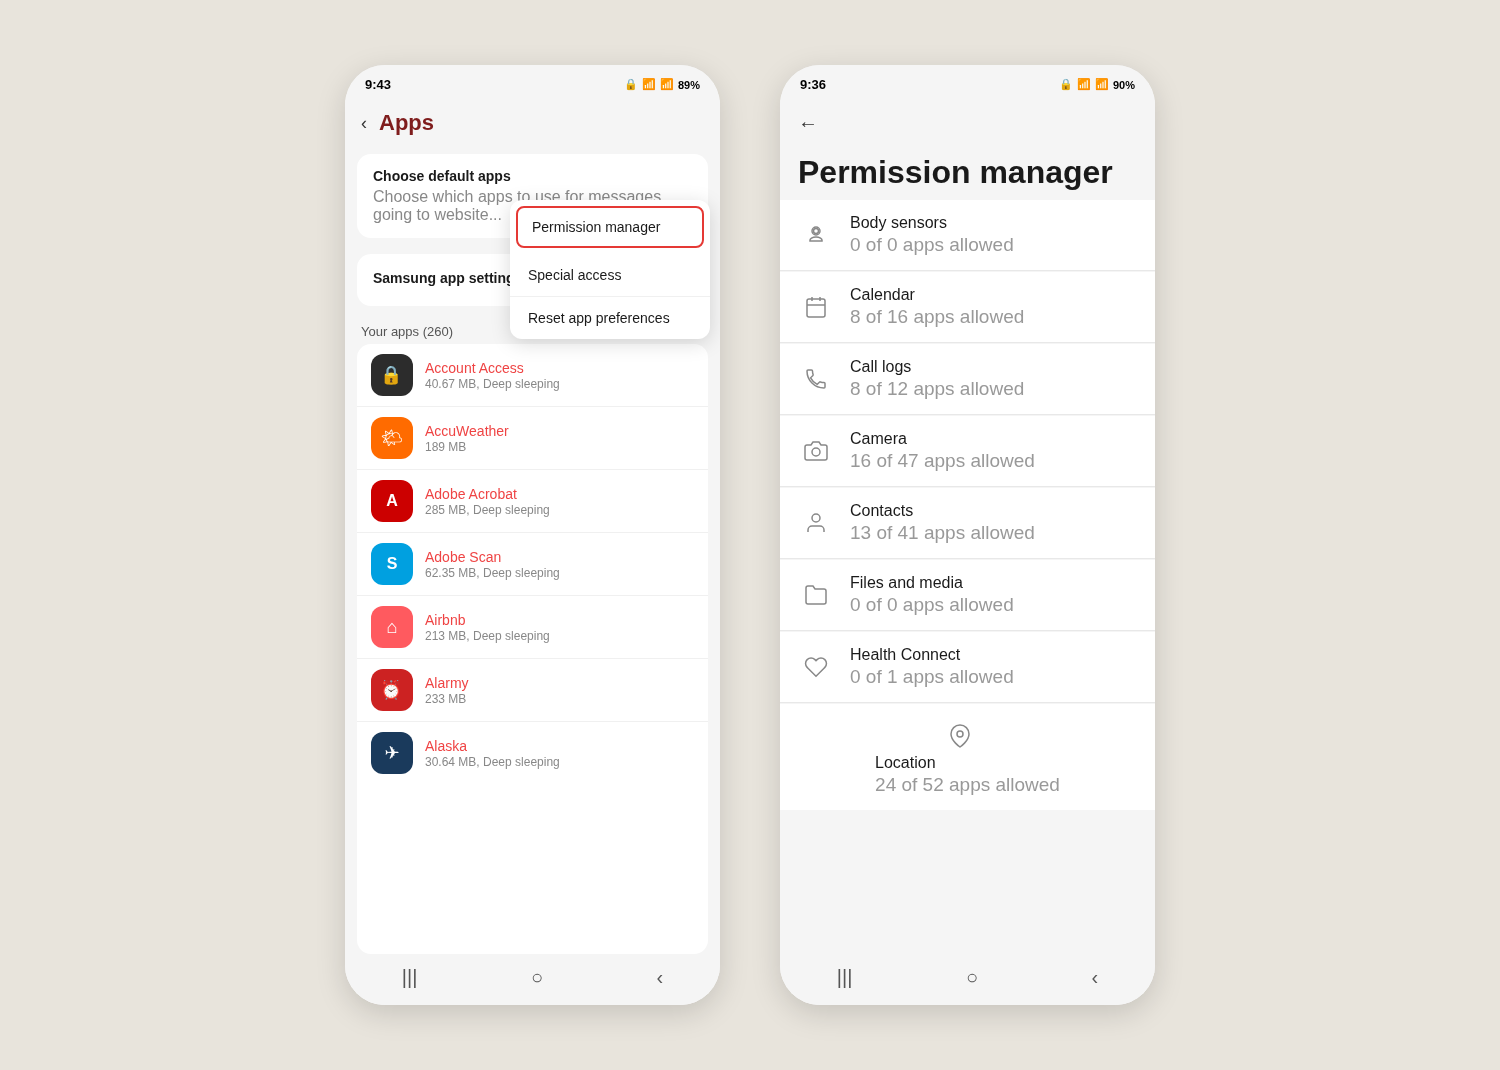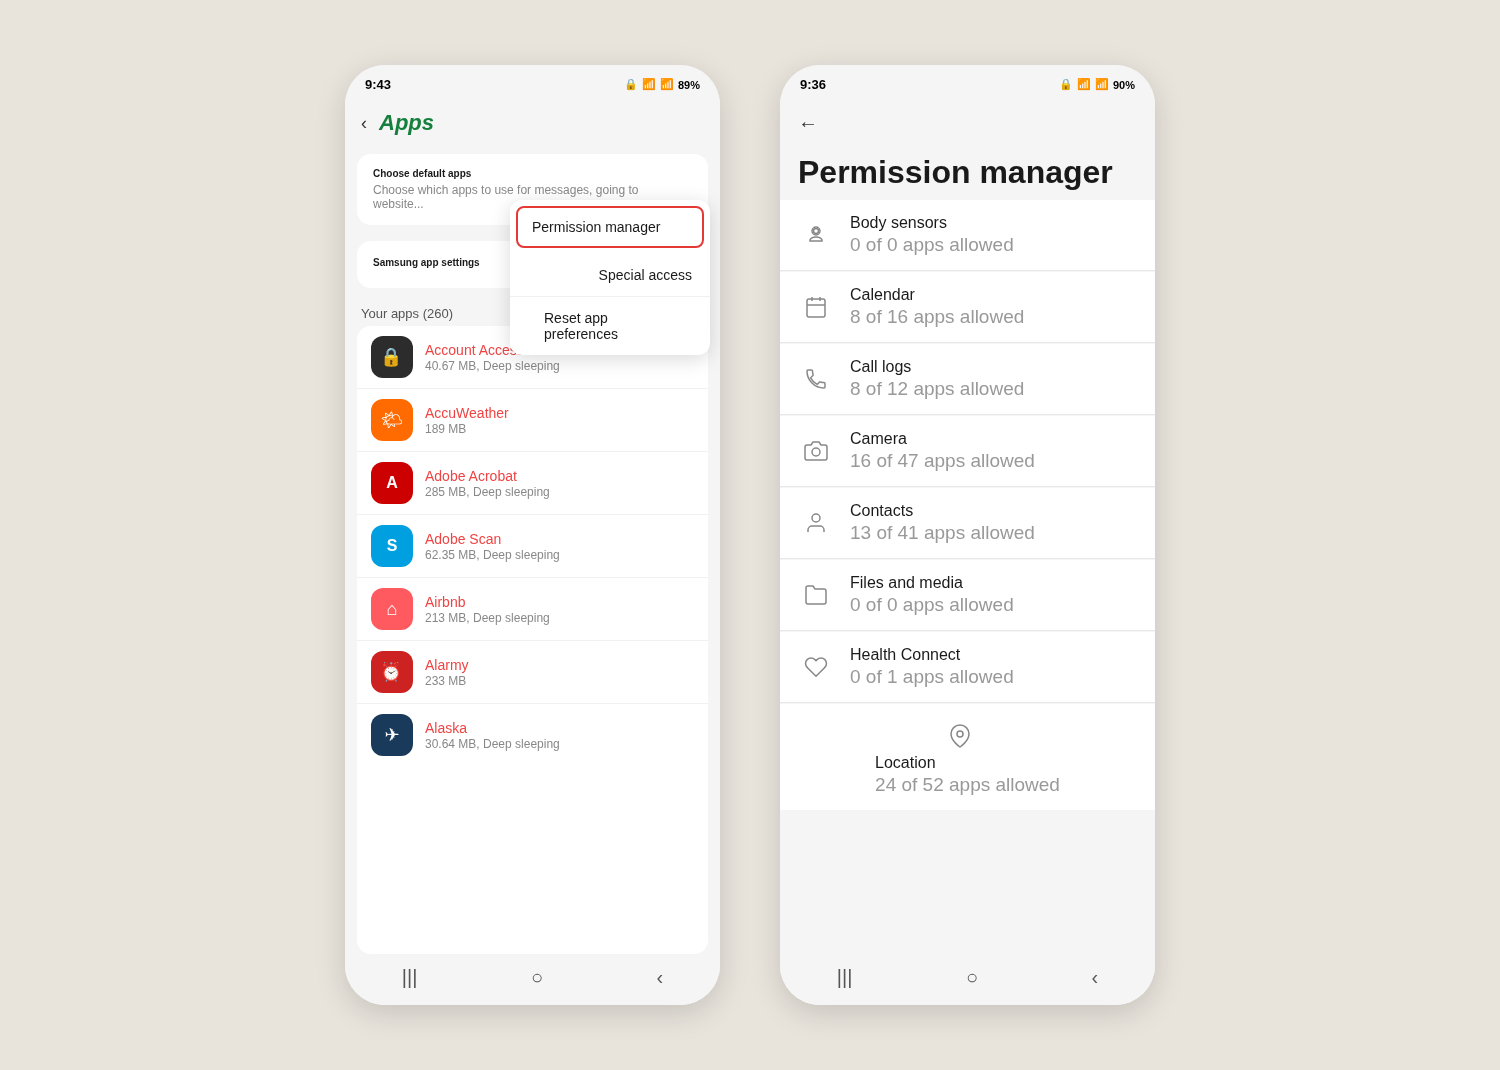--- a/index.html
+++ b/index.html
@@ -60,22 +60,21 @@
     }
     .back-arrow {
       font-size: 18px;
       color: #333;
       margin-right: 12px;
       font-weight: 300;
     }
     .page-title-left {
       font-size: 22px;
       font-weight: 700;
-      color: #15803d;
-      font-style: italic;
+      color: #7f1d1d;
     }
     .dropdown-menu {
       position: absolute;
       top: 100px;
       right: 10px;
       background: #fff;
       border-radius: 12px;
       box-shadow: 0 4px 20px rgba(0,0,0,0.15);
       z-index: 10;
       width: 200px;
@@ -95,27 +94,27 @@
       margin: 4px;
       padding: 12px 16px;
     }
     .section-card {
       background: #fff;
       border-radius: 14px;
       margin: 8px 12px;
       padding: 14px 16px;
     }
     .section-title {
-      font-size: 10px;
+      font-size: 14px;
       font-weight: 600;
       color: #1a1a1a;
       margin-bottom: 4px;
     }
     .section-sub {
-      font-size: 12px;
+      font-size: 16px;
       color: #888;
     }
     .apps-header {
       display: flex;
       justify-content: space-between;
       align-items: center;
       padding: 8px 16px 4px;
       font-size: 13px;
       color: #555;
     }
@@ -253,24 +252,24 @@
 
       <div class="left-header">
         <span class="back-arrow">‹</span>
         <span class="page-title-left">Apps</span>
       </div>
 
       <div class="dropdown-menu">
         <div class="dropdown-item active" style="border:2px solid #e53935; border-radius:8px; margin:6px; padding:11px 14px;">
           <span>Permission manager</span>
         </div>
-        <div class="dropdown-item" style="padding:13px 18px;text-align:right;">
+        <div class="dropdown-item" style="padding:13px 18px;">
           <span>Special access</span>
         </div>
-        <div class="dropdown-item" style="padding:13px 34px;">
+        <div class="dropdown-item" style="padding:13px 18px;">
           <span>Reset app preferences</span>
         </div>
       </div>
 
       <div class="section-card" style="margin-top:8px;">
         <div class="section-title">Choose default apps</div>
         <div class="section-sub">Choose which apps to use for messages, going to website...</div>
       </div>
 
       <div class="section-card" style="padding:16px;">

